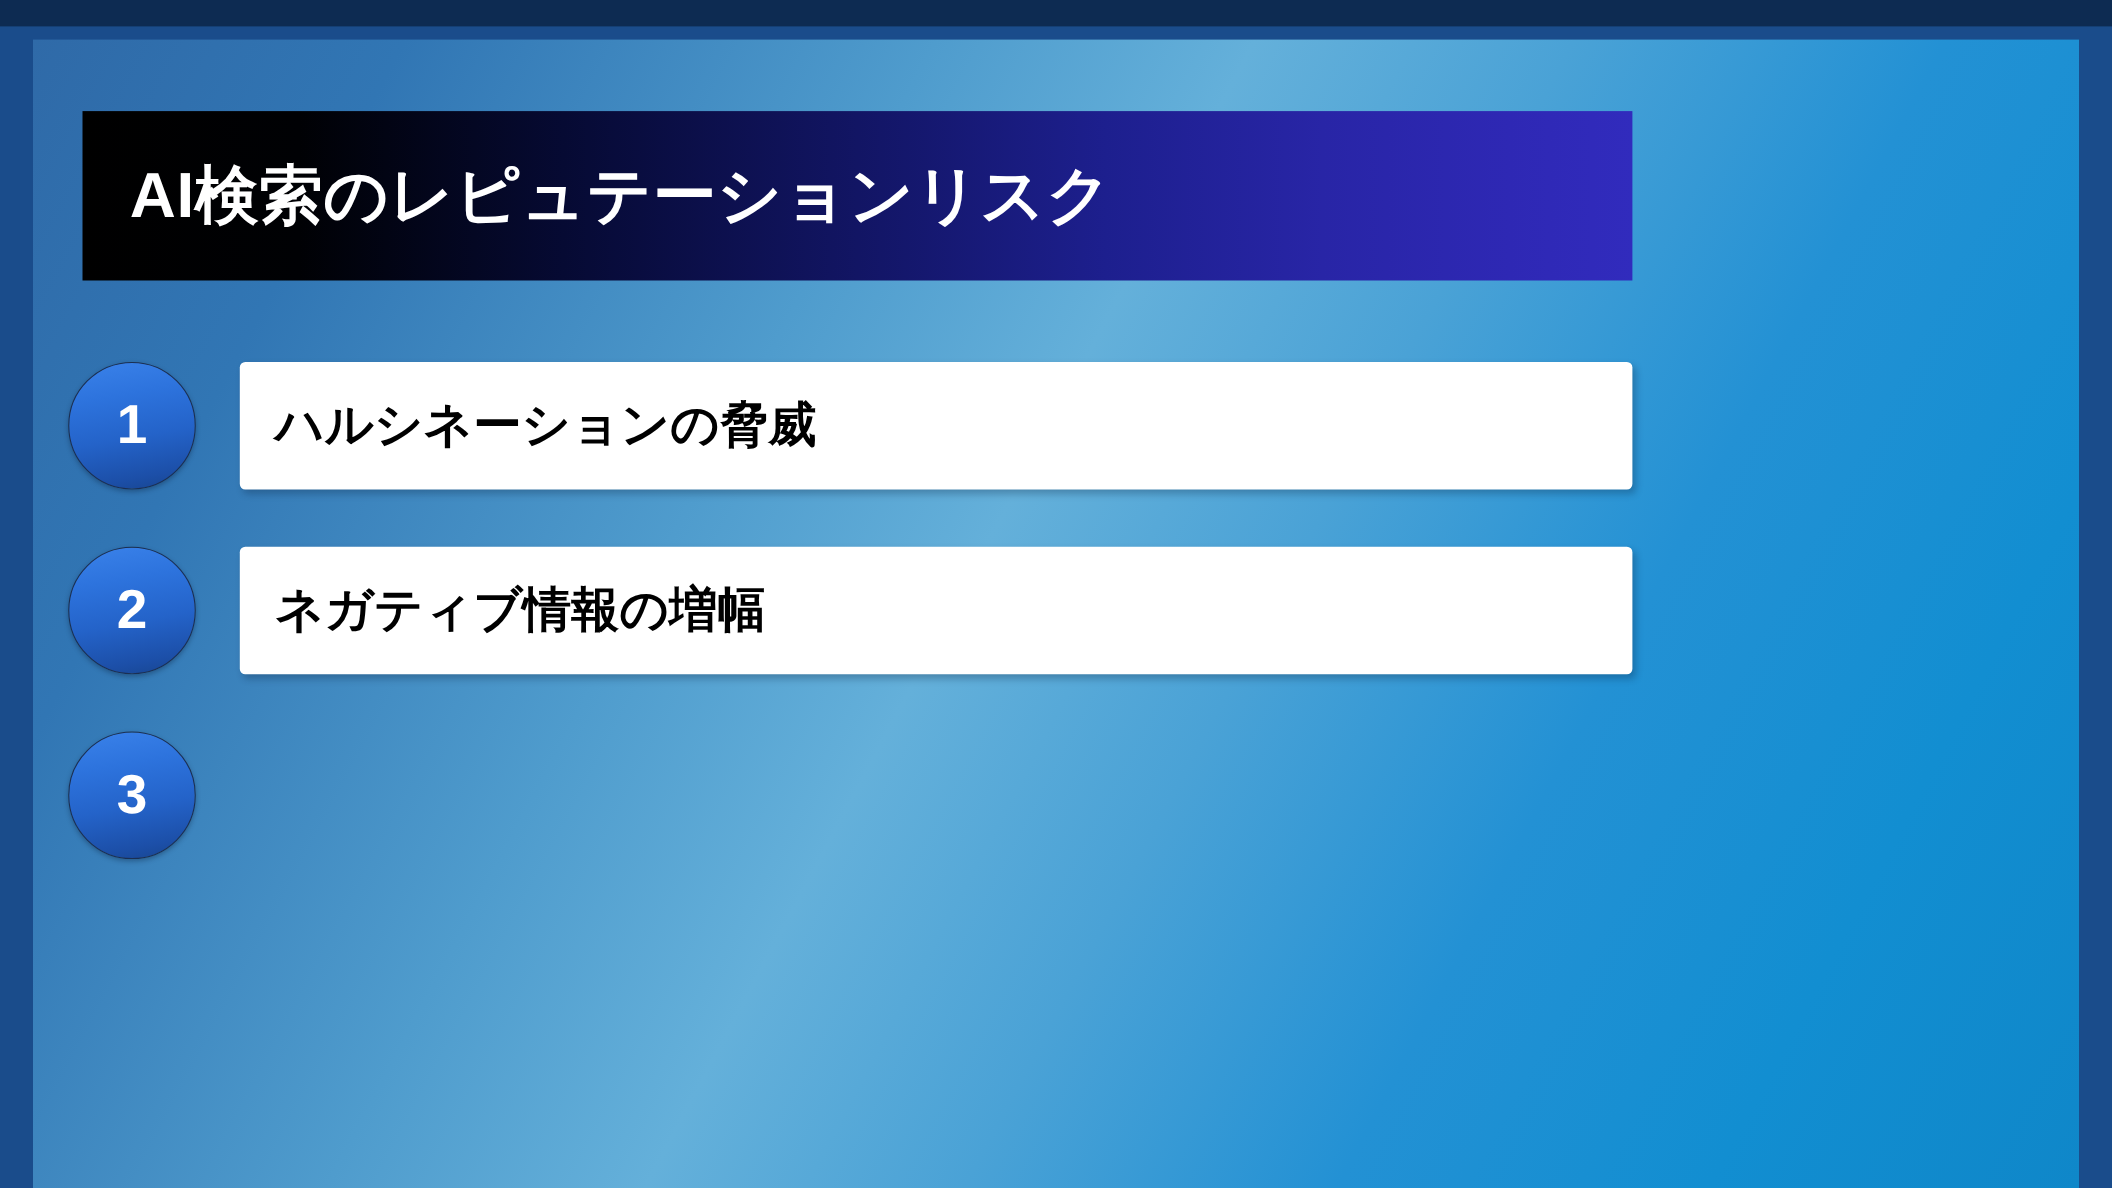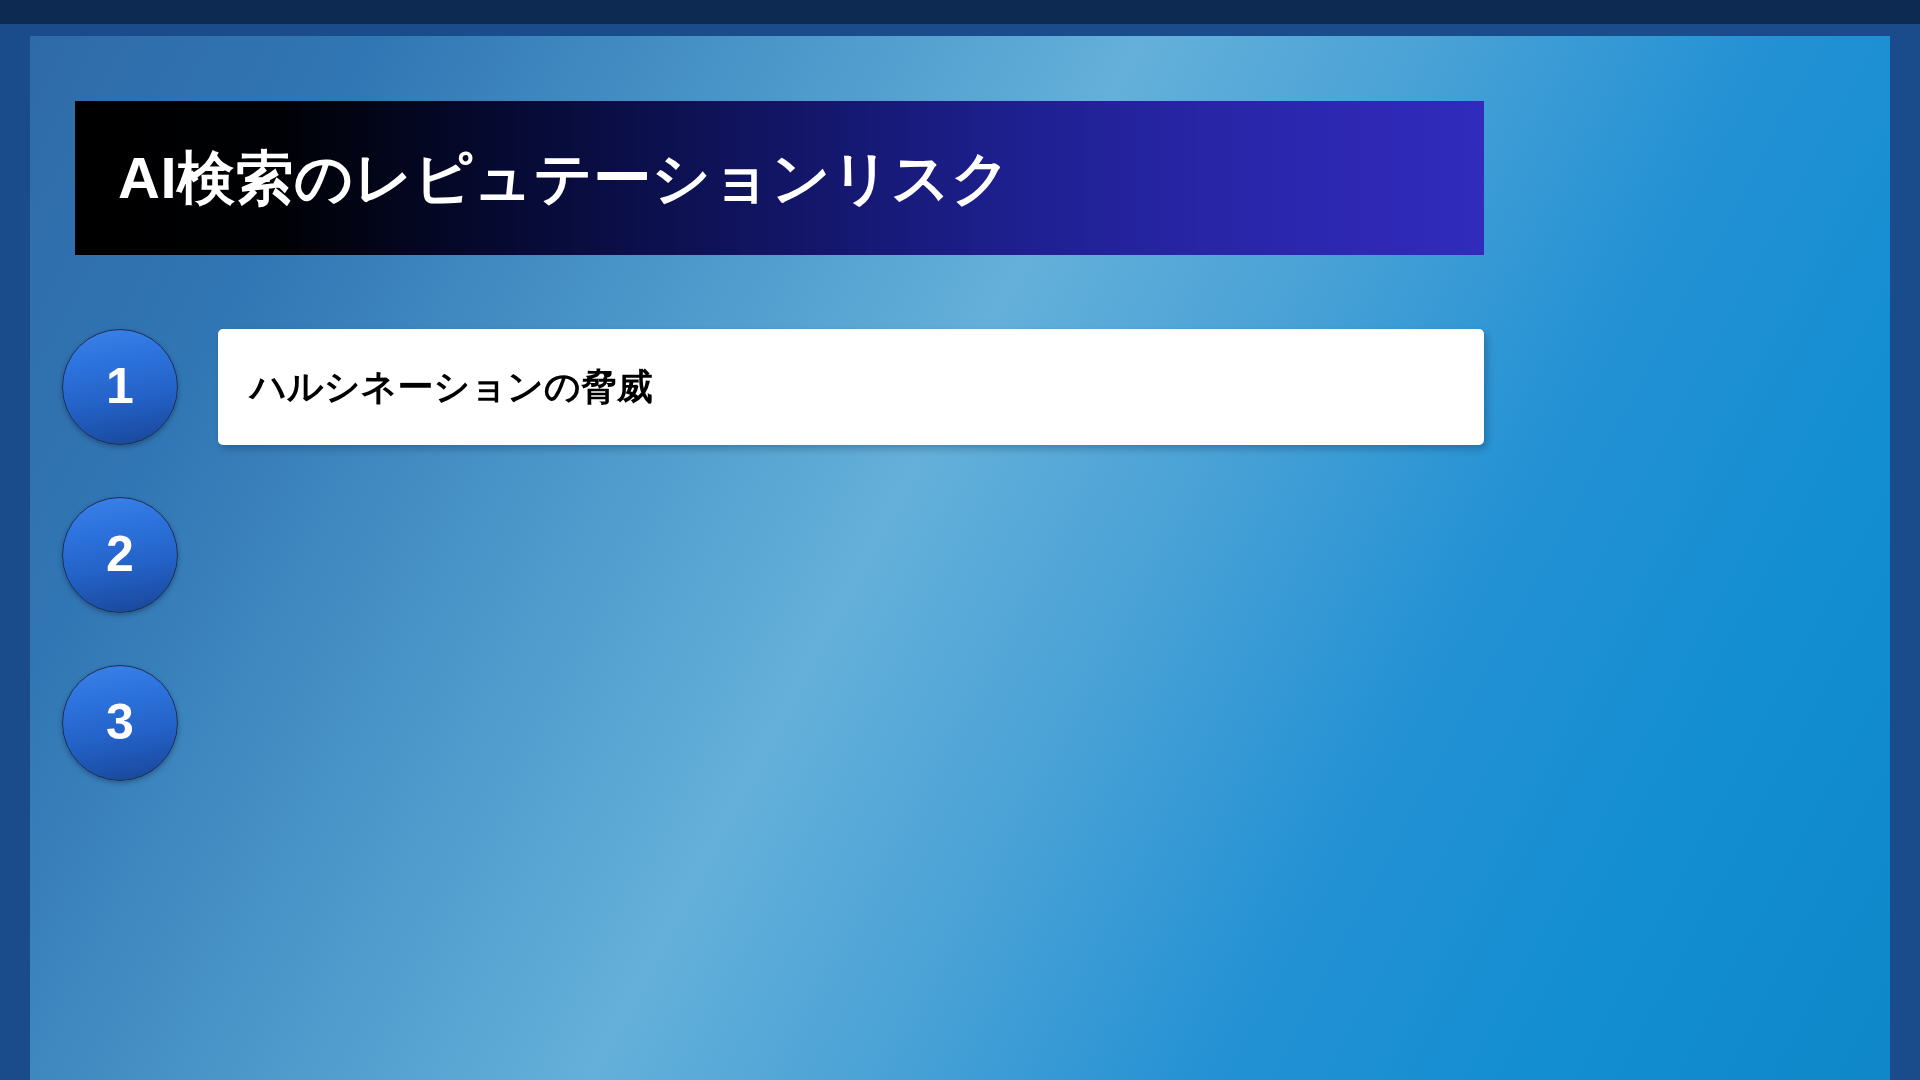--- a/index.html
+++ b/index.html
@@ -116,21 +116,21 @@
     height: 116px;
     background: #ffffff;
     border-radius: 5px;
     box-shadow: 3px 4px 7px rgba(8, 30, 58, 0.28);
     display: flex;
     align-items: center;
     box-sizing: border-box;
   }
   .card-text {
     color: #000000;
-    font-size: 36px;
+    font-size: 44px;
     font-weight: bold;
     margin-left: 32px;
     white-space: nowrap;
     line-height: 1.1;
   }
 </style>
 </head>
 <body>
 
 <div id="slide">
@@ -146,20 +146,23 @@
       </div>
       <div class="card">
         <div class="card-text">ハルシネーションの脅威</div>
       </div>
     </div>
 
     <div class="row" id="row-2">
       <div class="num-circle">
         <span>2</span>
       </div>
+      <div class="card">
+        <div class="card-text">ネガティブ情報の増幅</div>
+      </div>
     </div>
 
     <div class="row" id="row-3">
       <div class="num-circle">
         <span>3</span>
       </div>
     </div>
 
   </div>
 </div>

